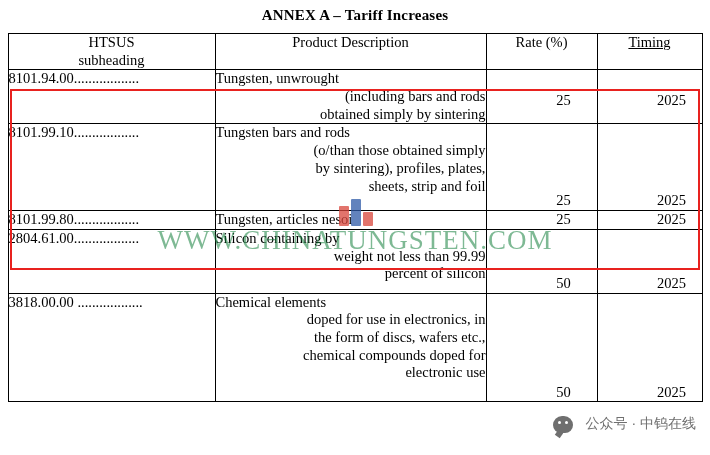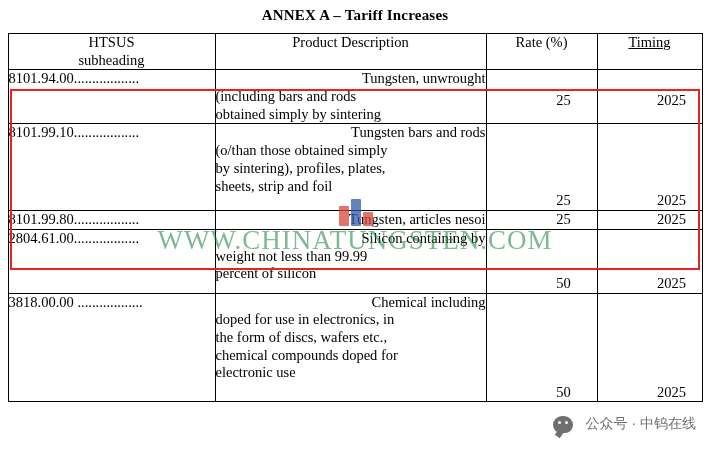--- a/index.html
+++ b/index.html
@@ -58,24 +58,24 @@
     padding: 3px 6px 2px 6px;
     white-space: pre;
     font-size: 14.5px;
     margin-left: 8px;
   }
   td.desc {
     padding: 3px 8px 2px 8px;
     text-align: left;
   }
   td.desc .first-line {
-    text-align: right;
+    text-align: left;
     display: block;
   }
-  td.desc .line { display: block; }
+  td.desc .line { display: block; text-align: right; }
   td.rate, td.timing {
     text-align: center;
     padding: 3px 4px 2px 4px;
     position: relative;
   }
   td.rate .val, td.timing .val {
     display: block;
     margin-left: 44px;
   }
   
@@ -256,21 +256,21 @@
           <span class="val pad-2">50</span>
         </td>
         <td class="timing">
           <span class="val pad-2">2025</span>
         </td>
       </tr>
 
       <tr>
         <td class="htsus">3818.00.00 ..................</td>
         <td class="desc">
-          <span class="first-line">Chemical including</span>
+          <span class="first-line">Chemical elements</span>
           <span class="line">doped for use in electronics, in</span>
           <span class="line">the form of discs, wafers etc.,</span>
           <span class="line">chemical compounds doped for</span>
           <span class="line">electronic use</span>
         </td>
         <td class="rate">
           <span class="val" style="padding-top:90px;">50</span>
         </td>
         <td class="timing">
           <span class="val" style="padding-top:90px;">2025</span>

